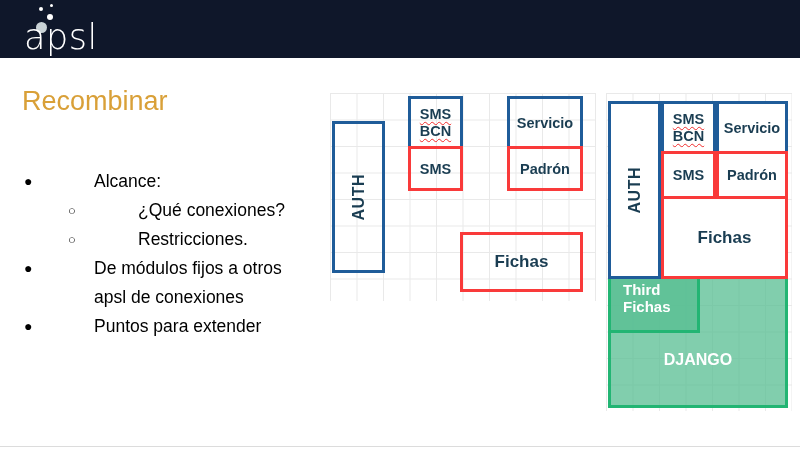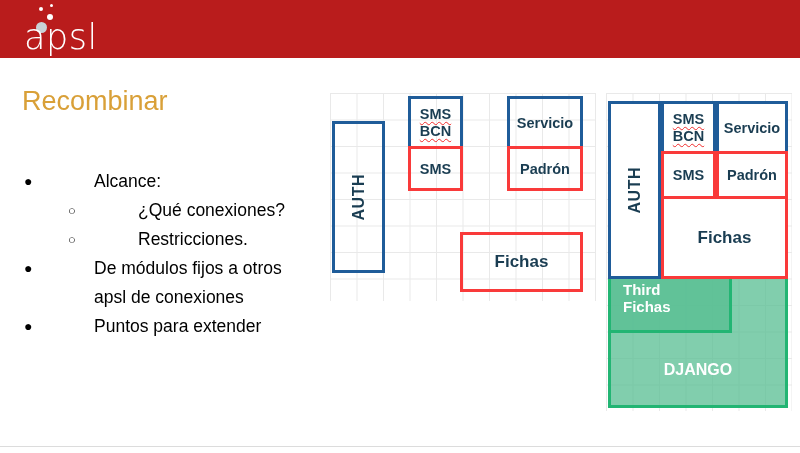--- a/index.html
+++ b/index.html
@@ -14,21 +14,21 @@
     overflow: hidden;
     font-family: "Liberation Sans", sans-serif;
     -webkit-font-smoothing: antialiased;
   }
 
   
   .header-band {
     position: absolute;
     left: 0; top: 0;
     width: 800px; height: 58px;
-    background: #b91c1c;
+    background: #0f172a;
   }
   .logo {
     position: absolute;
     left: 14px; top: 4px;
     width: 110px; height: 54px;
   }
   .logo-word {
     position: absolute;
     left: 10px; top: 16px;
     font-size: 35px;
@@ -203,25 +203,25 @@
   </div>
 
   <div class="dbox red" style="left:130px; top:139px; width:123px; height:60px; font-size:17px;">
     <span>Fichas</span>
   </div>
 
 </div>
 
 <div class="grid" style="left:606px; top:93px; width:186px; height:318px;">
 
-  <div class="dbox green" style="left:2px; top:172px; width:180px; height:143px; font-size:16px; align-items:flex-end; padding-bottom:26px;">
+  <div class="dbox green" style="left:2px; top:172px; width:180px; height:143px; font-size:16px; align-items:flex-end; padding-bottom:36px;">
     <span>DJANGO</span>
   </div>
 
-  <div class="dbox thirdparty stack2" style="left:2px; top:172px; width:124px; height:68px; flex-direction:column; font-size:15px; align-items:flex-start; padding-left:12px; justify-content:center;">
+  <div class="dbox thirdparty stack2" style="left:2px; top:172px; width:92px; height:68px; flex-direction:column; font-size:15px; align-items:flex-start; padding-left:12px; justify-content:center;">
     <span>Third</span>
     <span>Fichas</span>
   </div>
 
   <div class="dbox blue" style="left:2px; top:8px; width:53px; height:178px; background:#ffffff;">
     <span class="vert-label" style="font-size:16px;">AUTH</span>
   </div>
 
   <div class="dbox blue stack2" style="left:55px; top:8px; width:55px; height:53px; flex-direction:column; font-size:14.5px; background:#ffffff;">
     <span class="misspell">SMS</span>

